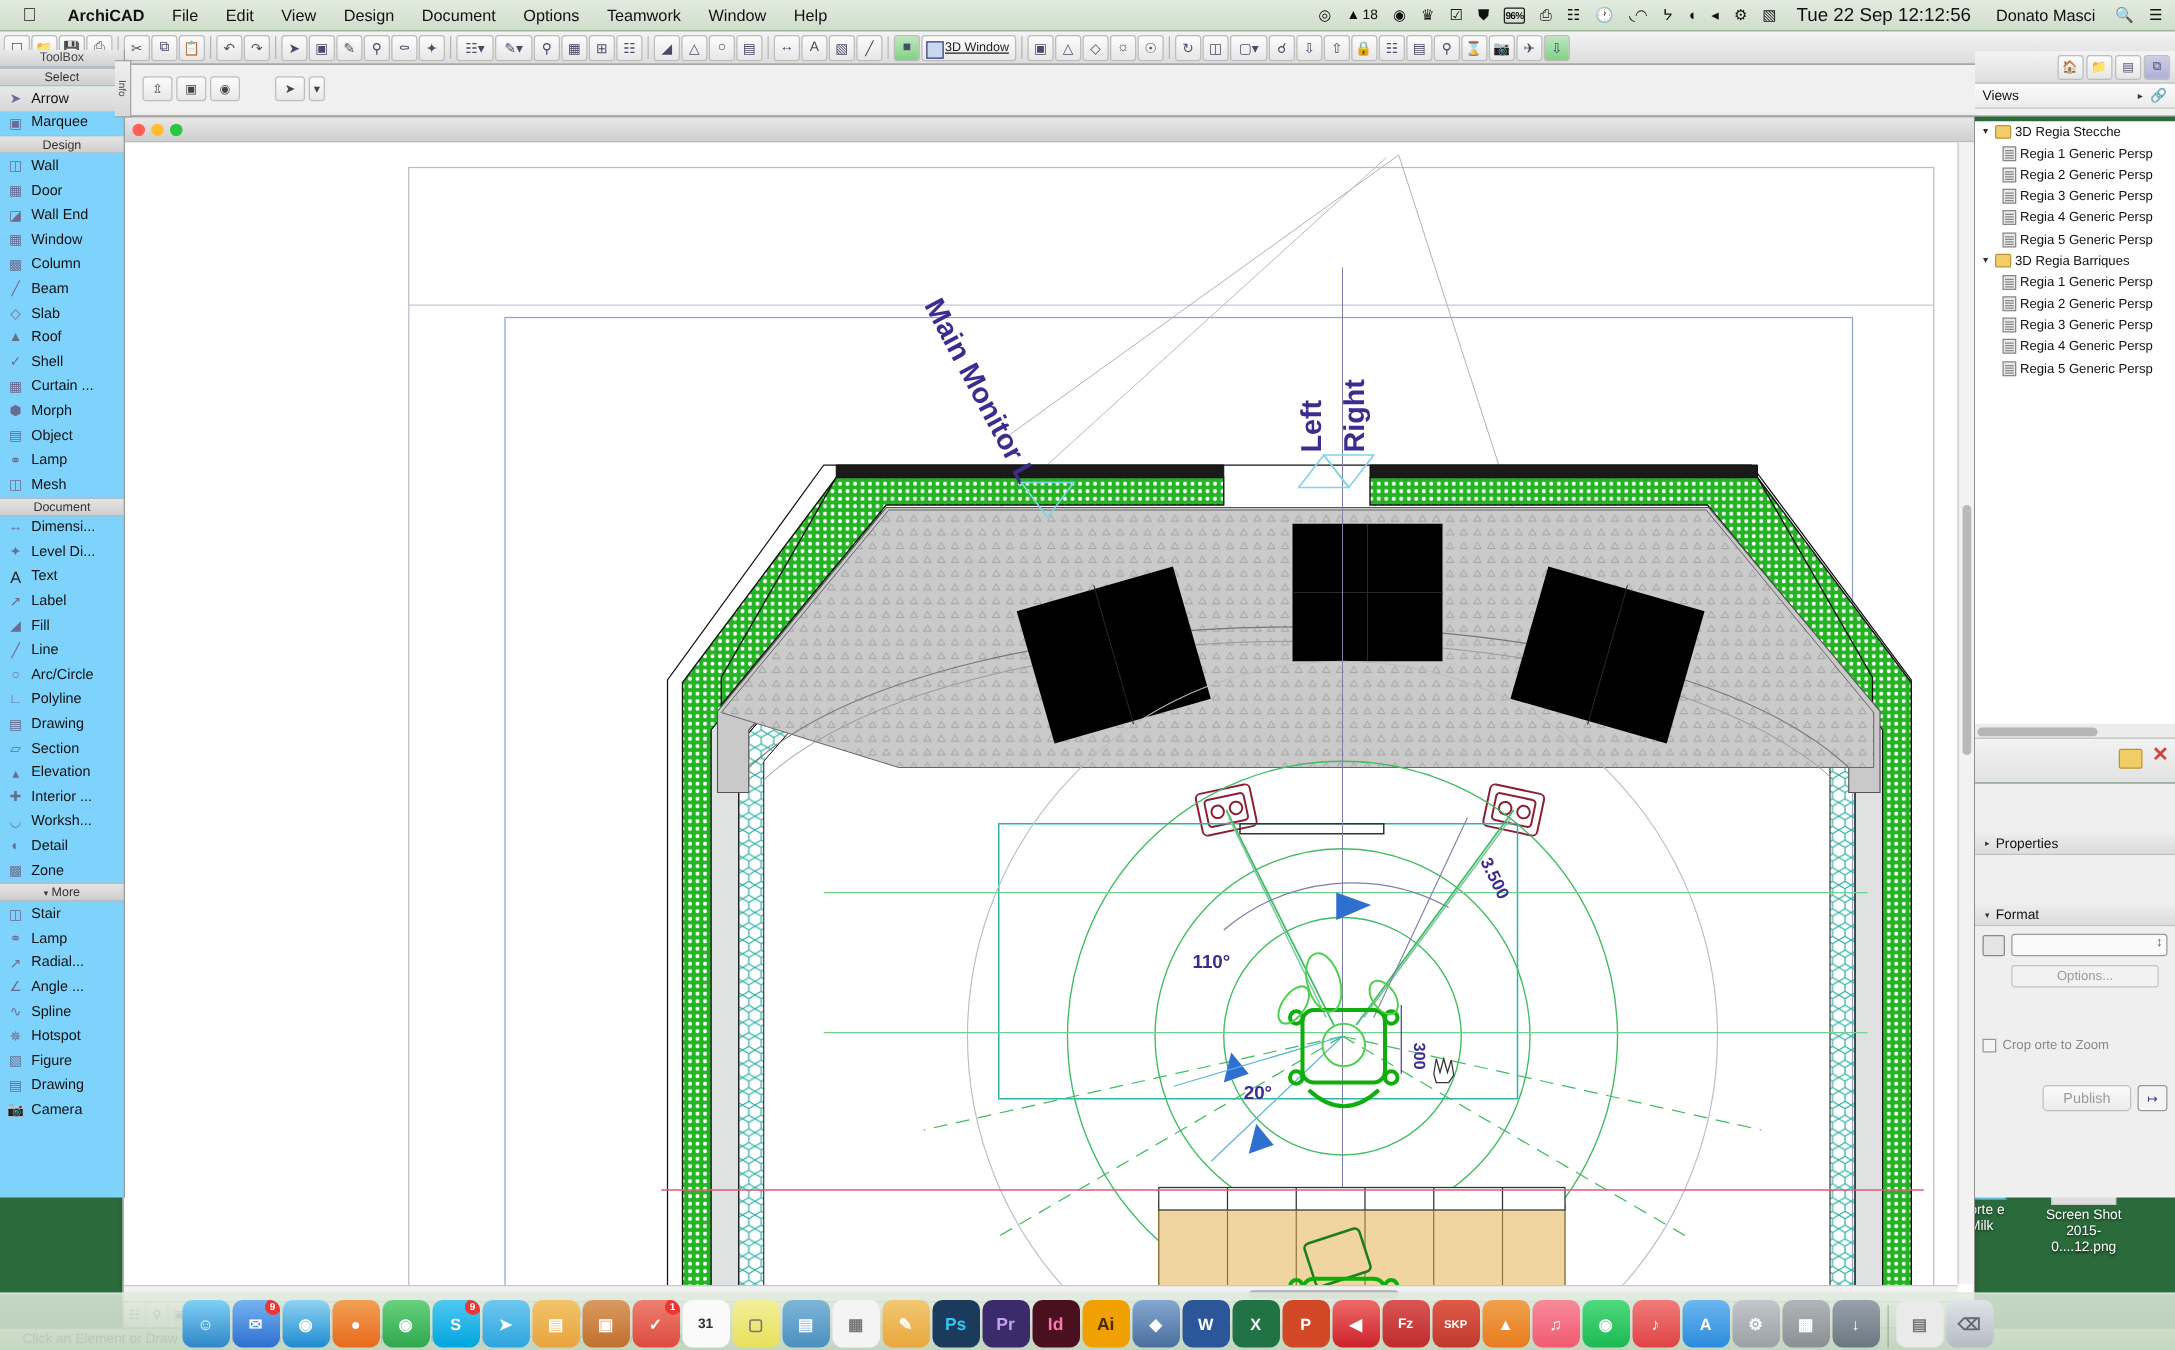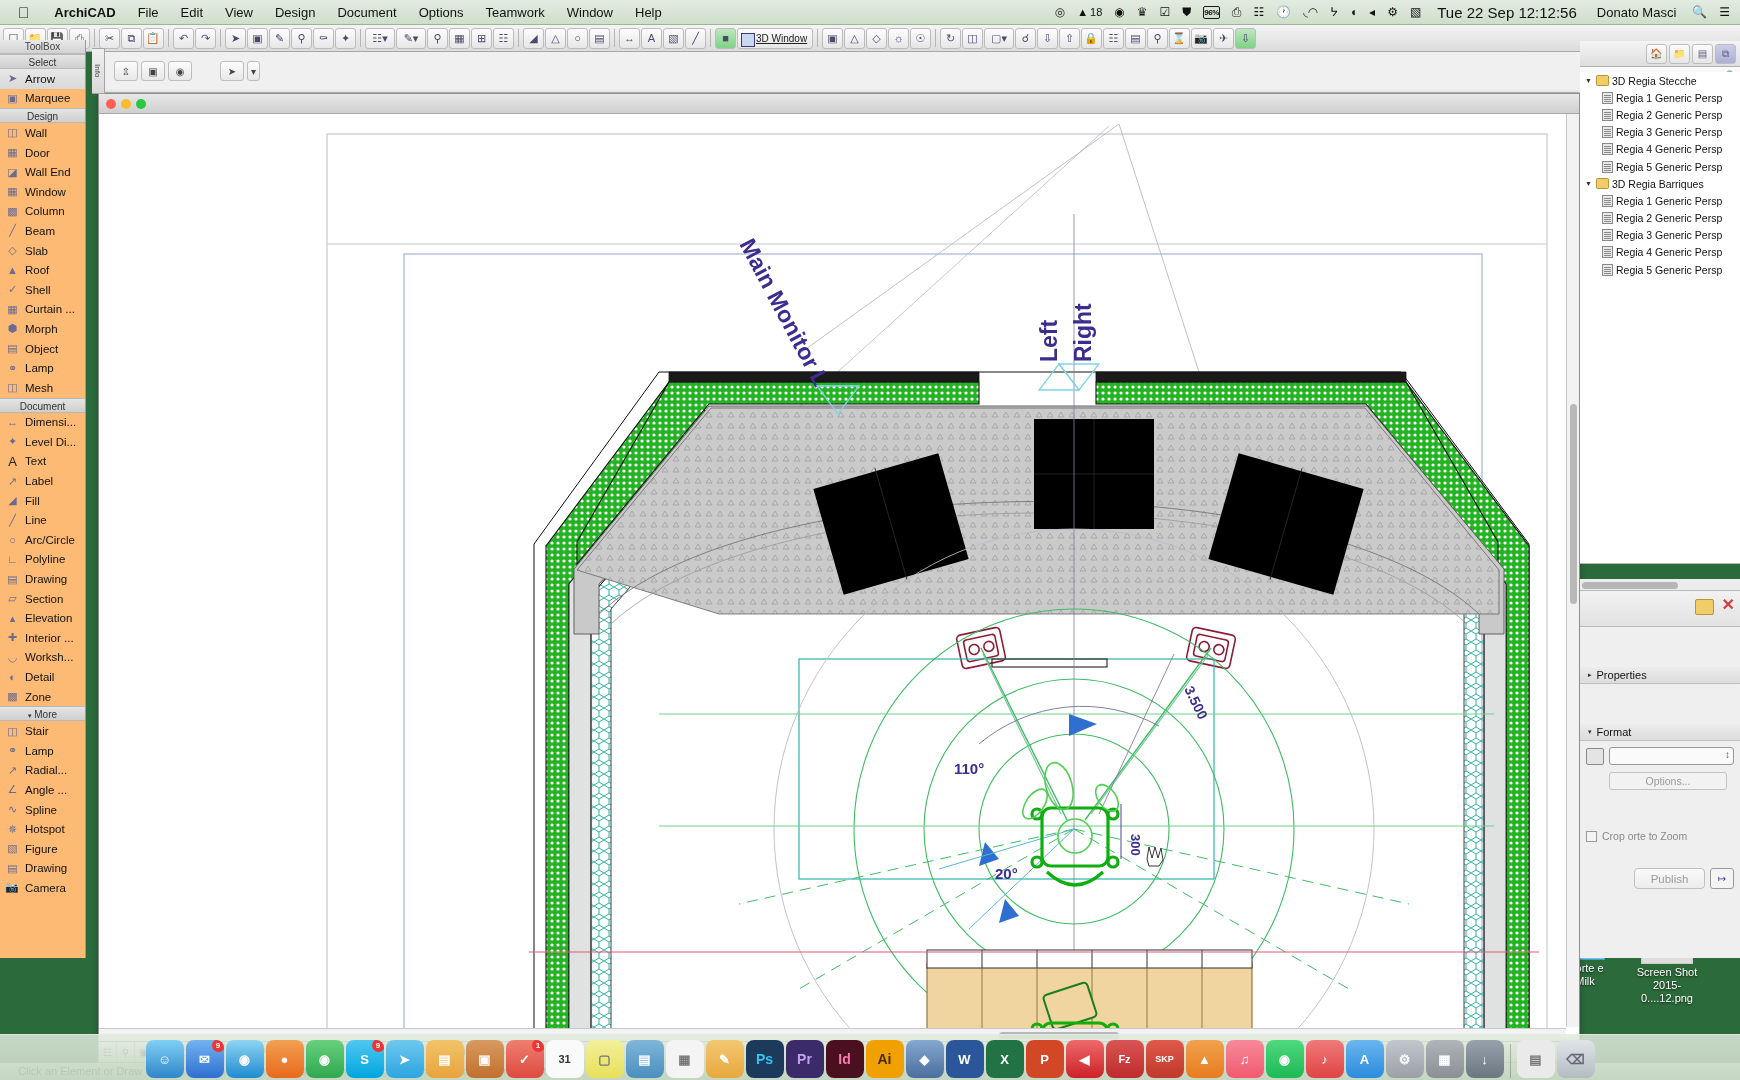--- a/index.html
+++ b/index.html
@@ -47,22 +47,22 @@
     width: 76px; font-size: 10px; color: #222; justify-content: flex-start;
     padding-left: 18px;
     text-decoration: underline;
   }
   .tbtn.win3d:before{ content:''; position:absolute; left:3px; top:4px; width:12px;height:12px;
      border:1.2px solid #3a3a7a; background:#c9d8ef;}
   .tbtn.active { background: linear-gradient(to bottom,#bfe6c0,#7fd285); }
 
   
   .toolbox {
-    position: absolute; top: 40px; left: 0; width: 86px; bottom: 122px;
-    background: #fdba74; border-right: 1px solid #9a9a9a;
+    position: absolute; top: 40px; left: 0; width: 100px; bottom: 122px;
+    background: #7dd3fc; border-right: 1px solid #9a9a9a;
     font-size: 12px; overflow: hidden; z-index: 5;
   }
   .tbx-title {
     height: 14px; background: linear-gradient(to bottom,#e9e9e9,#d2d2d2);
     text-align: center; font-size: 10px; color: #444; line-height: 14px;
     border-bottom: 1px solid #b9b9b9;
   }
   .tbx-group {
     height: 15px; background: linear-gradient(to bottom,#e4e4e4,#cfcfcf);
     text-align: center; font-size: 10px; color: #333; line-height: 15px;
@@ -167,21 +167,21 @@
   }
   .nbtn.on { background: linear-gradient(to bottom,#cdcde8,#aeaed6); }
   .nav-views {
     position: absolute; top: 42px; left: 0; right: 0; height: 20px;
     background: linear-gradient(to bottom,#fbfbfb,#ececec);
     border-bottom: 1px solid #c4c4c4; display: flex; align-items: center;
     font-size: 11px; color: #111; padding-left: 6px;
   }
   .nav-views .arrow { margin-left: auto; margin-right: 6px; font-size: 8px; color:#333;}
   .nav-tree {
-    position: absolute; top: 47px; left: 0; right: 0; height: 492px;
+    position: absolute; top: 72px; left: 0; right: 0; height: 492px;
     background: #fff; border-bottom: 1px solid #bbb; overflow: hidden;
     font-size: 10.5px;
   }
   .tr {
     height: 17.2px; display: flex; align-items: center; gap: 3px;
     white-space: nowrap; color: #111; overflow: hidden;
   }
   .tr .tw { font-size: 7px; color: #333; width: 9px; text-align:center; flex:none;}
   .tr .fo { width: 13px; height: 11px; background: #f0cd66; border: 1px solid #b8953a;
      border-radius: 1.5px; flex: none; }

